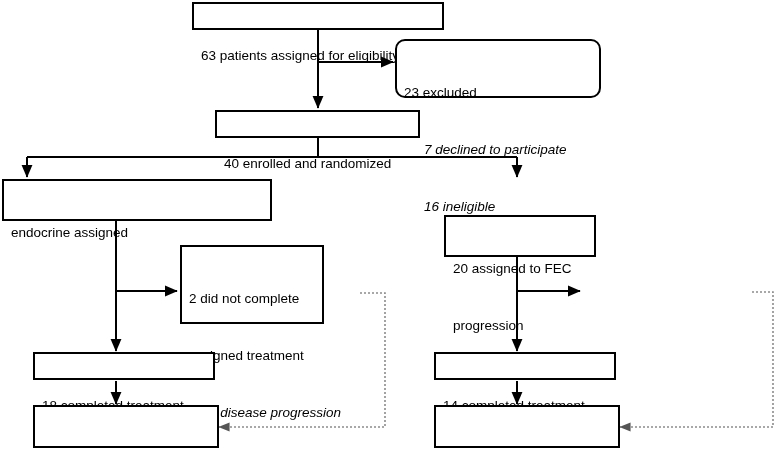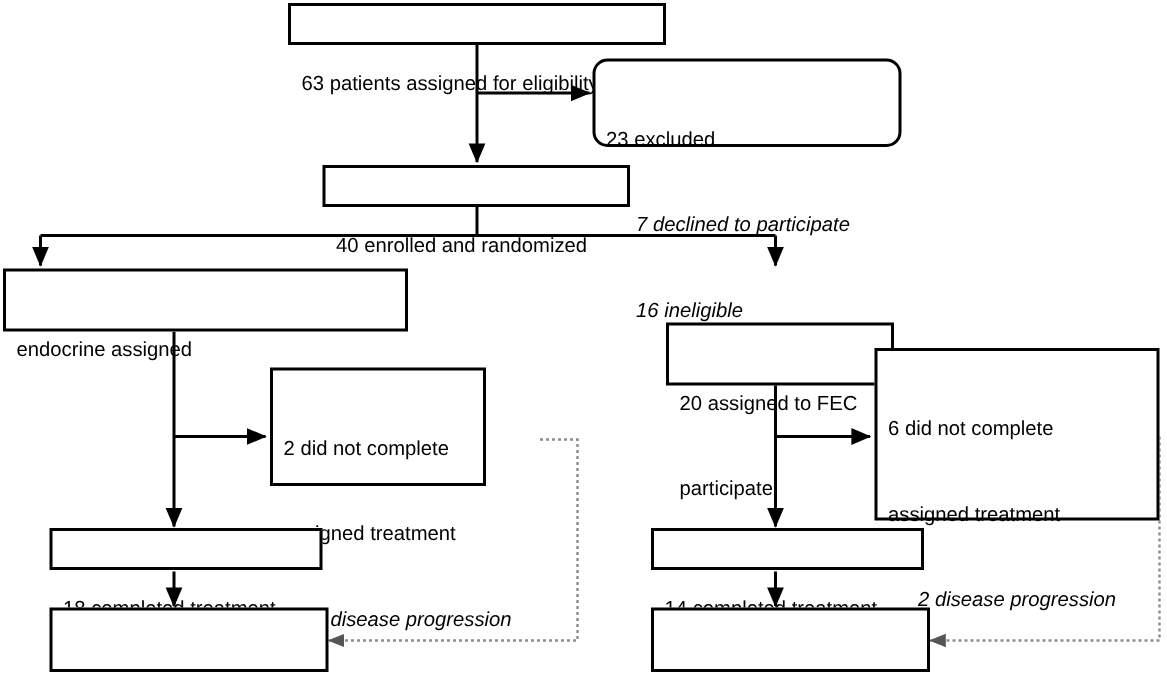--- a/index.html
+++ b/index.html
@@ -102,38 +102,30 @@
   <div class="node" style="left:215px; top:110px; width:205px; height:28px;">
     <span class="ln">40 enrolled and randomized</span>
   </div>
 
   <div class="node" style="left:2px; top:179px; width:270px; height:42px;">
     <span class="ln">endocrine assigned</span>
   </div>
 
   <div class="node" style="left:444px; top:179px; width:152px; height:42px;margin-top:36px;">
     <span class="ln">20 assigned to FEC</span>
-    <span class="ln">participate</span>
+    <span class="ln">progression</span>
   </div>
 
   <div class="node" style="left:180px; top:245px; width:144px; height:79px;">
     <span class="ln">2 did not complete</span>
     <span class="ln">assigned treatment</span>
     <span class="ln ind">1 disease progression</span>
     
   </div>
 
-  <div class="node" style="left:583px; top:232px; width:190px; height:115px;">
-    <span class="ln">6 did not complete</span>
-    <span class="ln">assigned treatment</span>
-    <span class="ln ind">2 disease progression</span>
-    <span class="ln ind">1 adverse events</span>
-    
-    
-  </div>
 
   <div class="node" style="left:33px; top:352px; width:182px; height:28px;">
     <span class="ln">18 completed treatment</span>
   </div>
 
   <div class="node" style="left:434px; top:352px; width:182px; height:28px;">
     <span class="ln">14 completed treatment</span>
   </div>
 
   <div class="node" style="left:33px; top:405px; width:186px; height:43px;">

